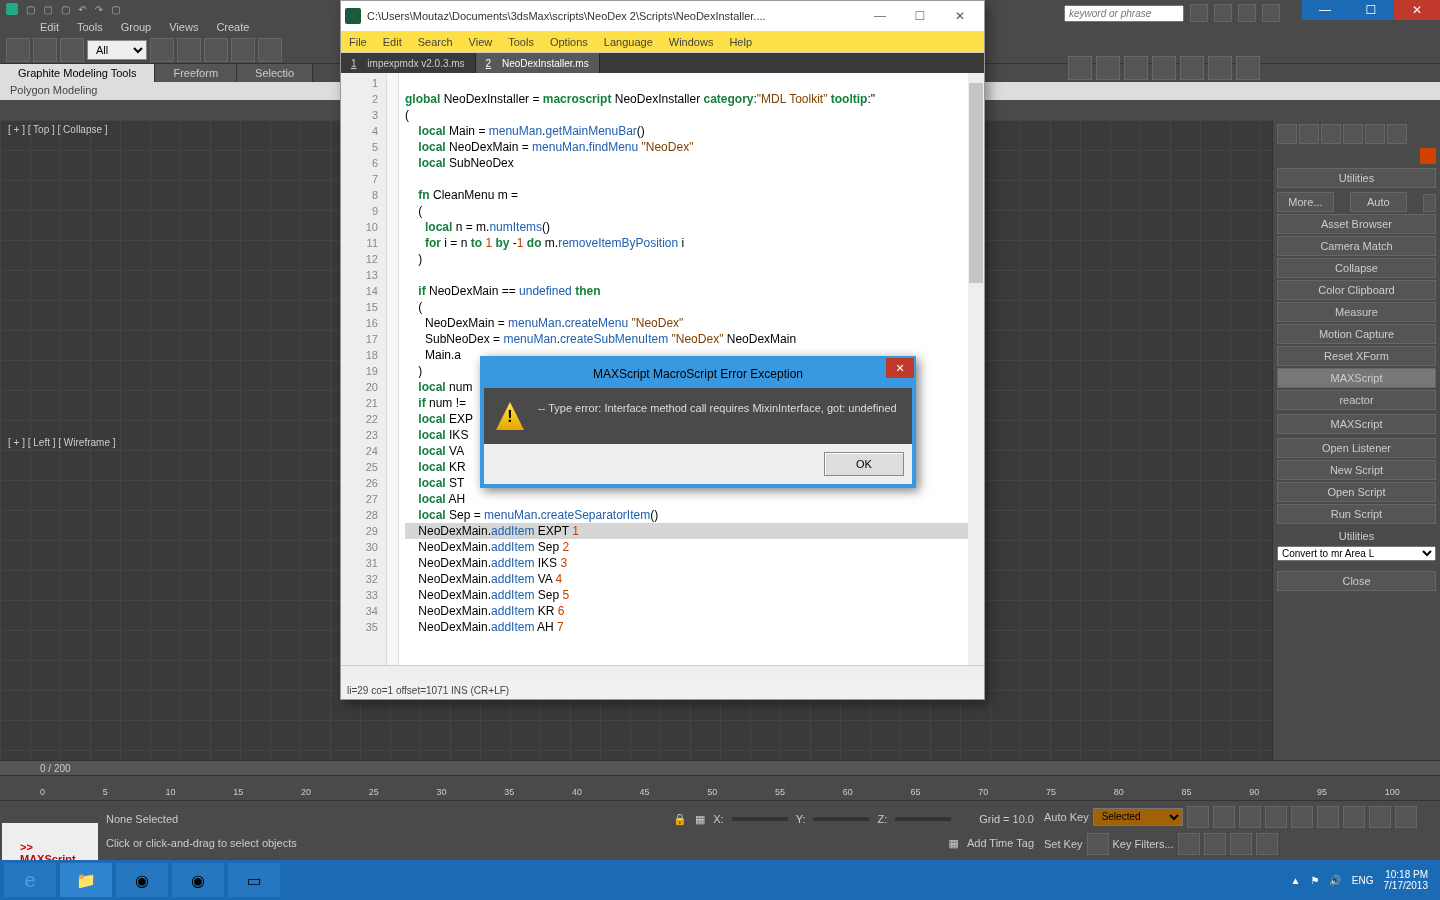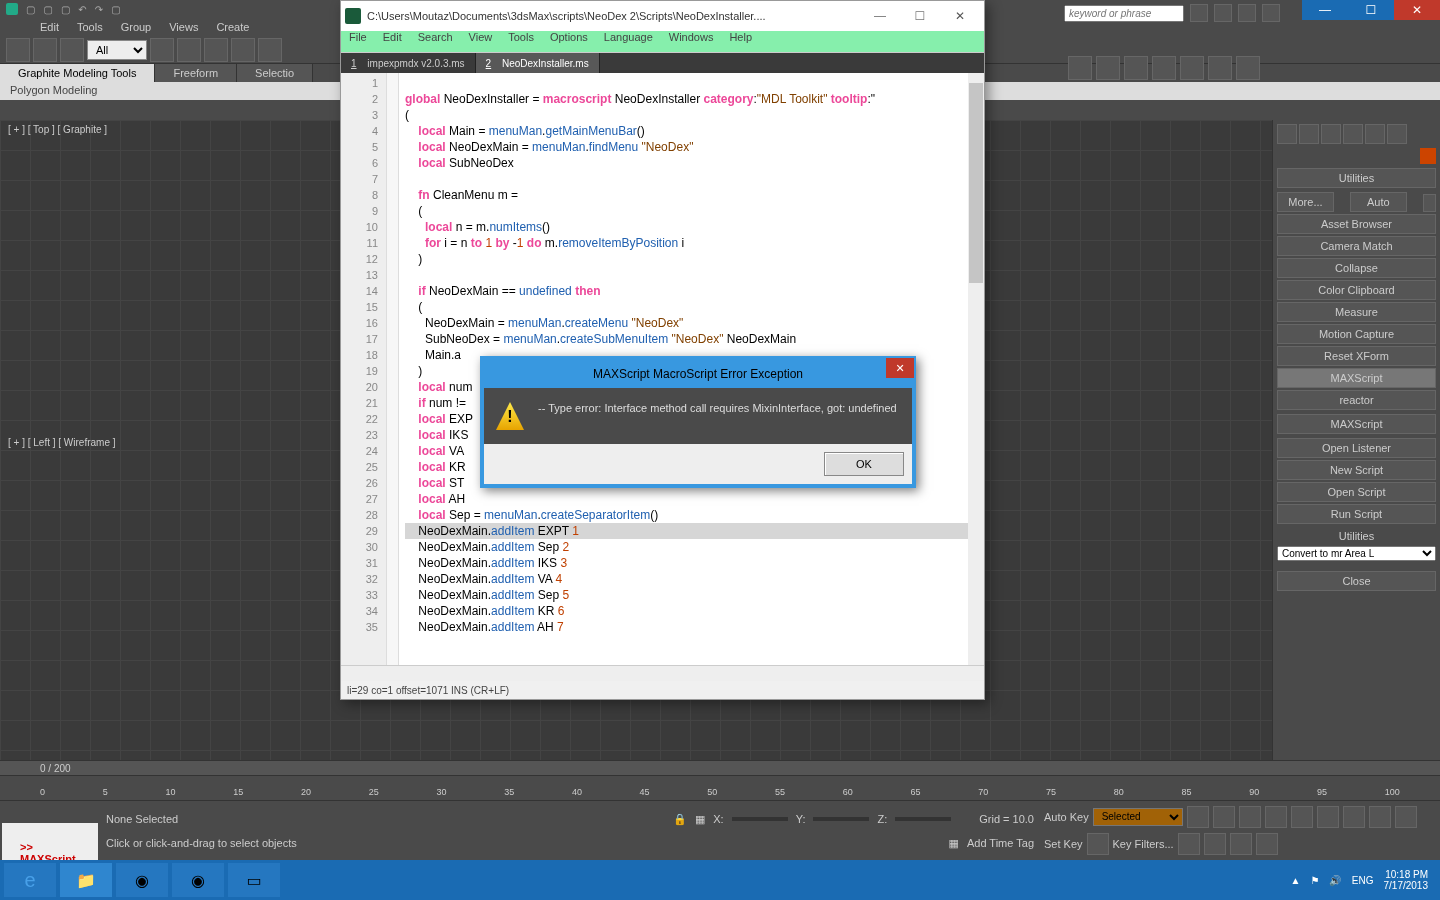--- a/index.html
+++ b/index.html
@@ -69,29 +69,29 @@
 .taskbar .tray { margin-left: auto; color: #fff; font-size: 10px; display: flex; align-items: center; gap: 10px; padding-right: 8px;}
 .taskbar .tray .clock { text-align: right; line-height: 1.1; }
 
 
 .script-window { position: absolute; top: 0; left: 340px; width: 645px; height: 700px; background: #fff; border: 1px solid #999; box-shadow: 4px 4px 12px rgba(0,0,0,.4); display: flex; flex-direction: column; z-index: 50; }
 .sw-titlebar { height: 30px; background: #fff; display: flex; align-items: center; padding: 0 4px; font-size: 11px; color: #333; }
 .sw-titlebar .sw-icon { width: 16px; height: 16px; background: #1a5a3a; margin-right: 6px; display: inline-block; border-radius: 2px;}
 .sw-titlebar .sw-title { flex: 1; white-space: nowrap; overflow: hidden; text-overflow: ellipsis;}
 .sw-titlebar .win-btn { width: 40px; height: 22px; display: flex; align-items: center; justify-content: center; color: #777; font-size: 12px;}
 .sw-titlebar .win-btn.close { color: #555; }
-.sw-menu { height: 22px; background: #86efac; display: flex; padding: 0 8px; gap: 16px; font-size: 11px; color: #444; border-bottom: 1px solid #ccc;}
+.sw-menu { height: 22px; background: #fde047; display: flex; align-items: center; padding: 0 8px; gap: 16px; font-size: 11px; color: #444; border-bottom: 1px solid #ccc;}
 .sw-tabs { height: 20px; background: #3a3a3a; display: flex; align-items: stretch; font-size: 10px;}
 .sw-tab { padding: 3px 10px; background: #3a3a3a; color: #ccc; border-right: 1px solid #222; display: flex; align-items: center; gap: 4px;}
 .sw-tab.active { background: #585858; color: #fff;}
 .sw-code { flex: 1; display: flex; overflow: hidden; background: #fff; font-family: Consolas, monospace; font-size: 12px; position: relative;}
 .gutter { width: 46px; background: #eee; color: #888; text-align: right; padding: 2px 8px 2px 2px; line-height: 16px; font-size: 11px; border-right: 1px solid #ddd; white-space: pre;}
 .fold { width: 12px; background: #f7f7f7; border-right: 1px solid #ddd;}
 .code { flex: 1; padding: 2px 6px; line-height: 16px; white-space: pre; color: #000; overflow: hidden;}
-.code .kw { color: #ec4899; font-weight: bold;}
+.code .kw { color: #15803d; font-weight: bold;}
 .code .id { color: #2060b0;}
 .code .str { color: #804000;}
 .code .num { color: #c04000;}
 .code .hl { background: #d6d6d6; display: inline-block; width: 100%;}
 .sw-hscroll { height: 16px; background: #eee; border-top: 1px solid #ccc;}
 .sw-status { height: 18px; background: #f0f0f0; color: #444; font-size: 10px; padding: 2px 6px; display: flex; align-items: center;}
 .sw-scroll { position: absolute; right: 0; top: 0; bottom: 0; width: 16px; background: #eee;}
 .sw-scroll .thumb { position: absolute; top: 10px; width: 14px; left: 1px; height: 200px; background: #c5c5c5;}
 
 
@@ -182,21 +182,21 @@
 
   <div class="ribbon">
     <div class="ribbon-tab active">Graphite Modeling Tools</div>
     <div class="ribbon-tab">Freeform</div>
     <div class="ribbon-tab">Selectio</div>
   </div>
   <div class="ribbon-sub">Polygon Modeling</div>
 
   <div class="viewports">
     <div class="vp-grid"></div>
-    <div class="vp-label a">[ + ] [ Top ] [ Graphite ]</div>
+    <div class="vp-label a">[ + ] [ Top ] [ Collapse ]</div>
     <div class="vp-label b">[ + ] [ Left ] [ Wireframe ]</div>
   </div>
 
   <div class="command-panel">
     <div class="cp-row">
       <span class="cp-icon"></span>
       <span class="cp-icon"></span>
       <span class="cp-icon"></span>
       <span class="cp-icon"></span>
       <span class="cp-icon"></span>

